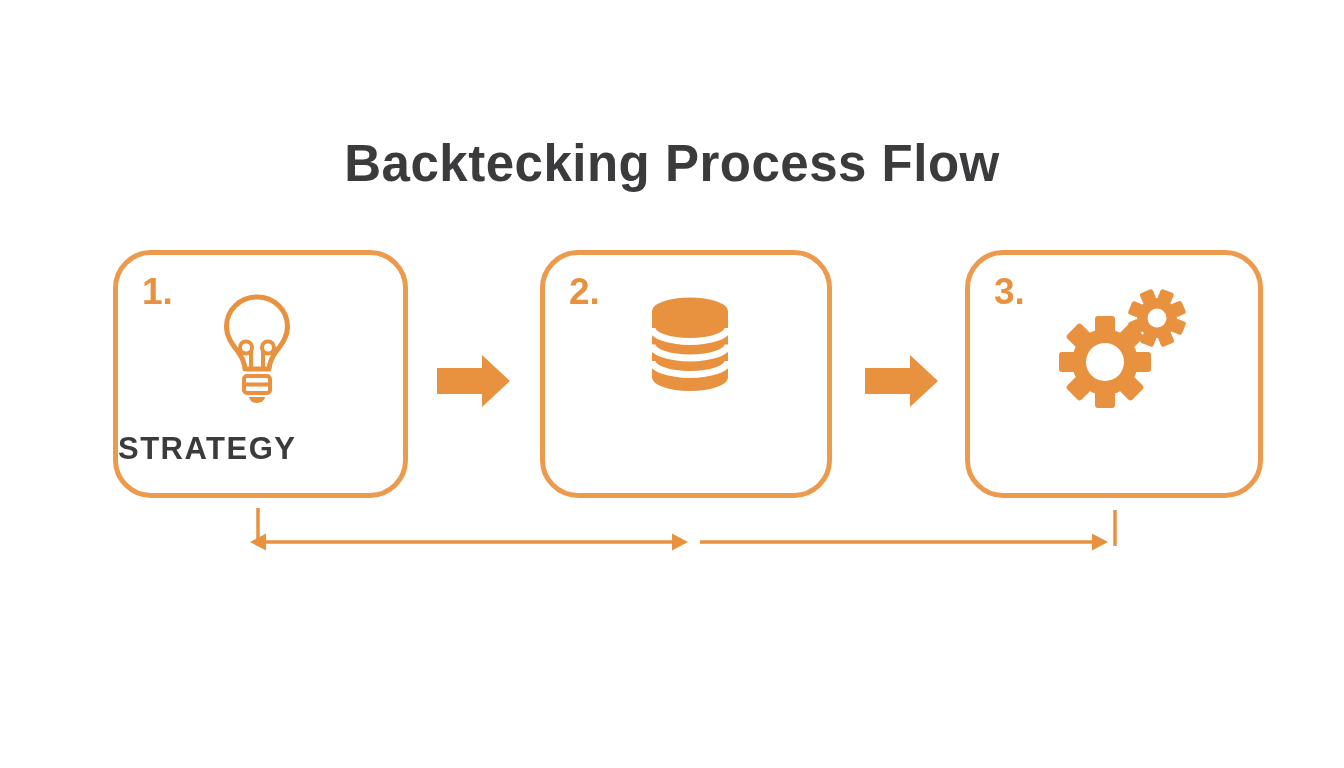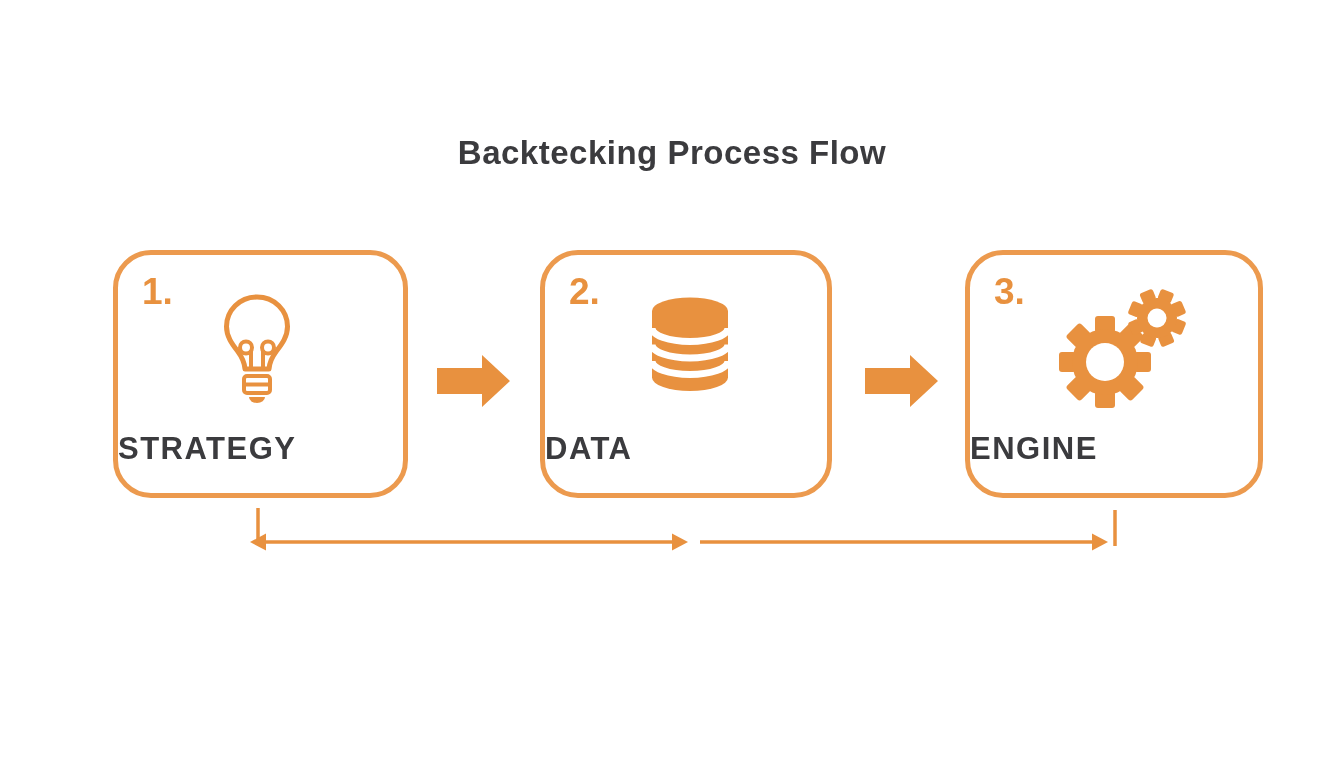--- a/index.html
+++ b/index.html
@@ -9,21 +9,21 @@
     --bg:#FFFFFF;
   }
   *{margin:0;padding:0;box-sizing:border-box;}
   body{background:#e9e9e9;font-family:"Liberation Sans",sans-serif;}
   .canvas{
     position:relative;width:1344px;height:768px;background:var(--bg);
     overflow:hidden;margin:0 auto;
   }
   .title{
     position:absolute;top:134px;left:0;width:100%;
-    text-align:center;font-size:33px;font-weight:bold;
+    text-align:center;font-size:51px;font-weight:bold;
     color:var(--ink);letter-spacing:.5px;
   }
   .step-box{
     position:absolute;top:250px;height:248px;
     border:5px solid var(--border-orange);border-radius:38px;
     background:var(--bg);
   }
   .step-1{left:113px;width:295px;}
   .step-2{left:540px;width:292px;}
   .step-3{left:965px;width:298px;}
@@ -77,21 +77,20 @@
   <section class="step-box step-2">
     <span class="step-number">2.</span>
     <span class="icon icon-database">
       <svg width="80" height="97" viewBox="0 0 80 97">
         <path d="M2,15 a38,13.5 0 0 1 76,0 L78,81.5 a38,13.5 0 0 1 -76,0 Z" fill="#E8913F"></path>
         <path d="M2,32 a38,13.5 0 0 0 76,0" fill="none" stroke="#FFFFFF" stroke-width="7"></path>
         <path d="M2,48.5 a38,13.5 0 0 0 76,0" fill="none" stroke="#FFFFFF" stroke-width="7"></path>
         <path d="M2,65 a38,13.5 0 0 0 76,0" fill="none" stroke="#FFFFFF" stroke-width="7"></path>
       </svg>
     </span>
-    <span class="step-label">DATA</span>
   </section>
 
   <span class="flow-arrow flow-arrow-2">
     <svg width="73" height="53" viewBox="0 0 73 53">
       <polygon points="0,13 45,13 45,0 73,26 45,52 45,39 0,39" fill="#E8913F"></polygon>
     </svg>
   </span>
 
   <section class="step-box step-3">
     <span class="step-number">3.</span>
@@ -122,21 +121,20 @@
             <rect x="-7" y="-29" width="14" height="11" rx="2.5" transform="rotate(180)"></rect>
             <rect x="-7" y="-29" width="14" height="11" rx="2.5" transform="rotate(225)"></rect>
             <rect x="-7" y="-29" width="14" height="11" rx="2.5" transform="rotate(270)"></rect>
             <rect x="-7" y="-29" width="14" height="11" rx="2.5" transform="rotate(315)"></rect>
           </g>
           <circle r="20" fill="#E8913F"></circle>
           <circle r="9.5" fill="#FFFFFF"></circle>
         </g>
       </svg>
     </span>
-    <span class="step-label">ENGINE</span>
   </section>
 
   <svg class="bottom-connector" width="890" height="60" viewBox="0 0 890 60">
 
     <line x1="18" y1="8" x2="18" y2="44" stroke="#E8913F" stroke-width="3.5"></line>
 
     <polygon points="10,42 26,33.5 26,50.5" fill="#E8913F"></polygon>
 
     <line x1="26" y1="42" x2="432" y2="42" stroke="#E8913F" stroke-width="3.5"></line>
 

